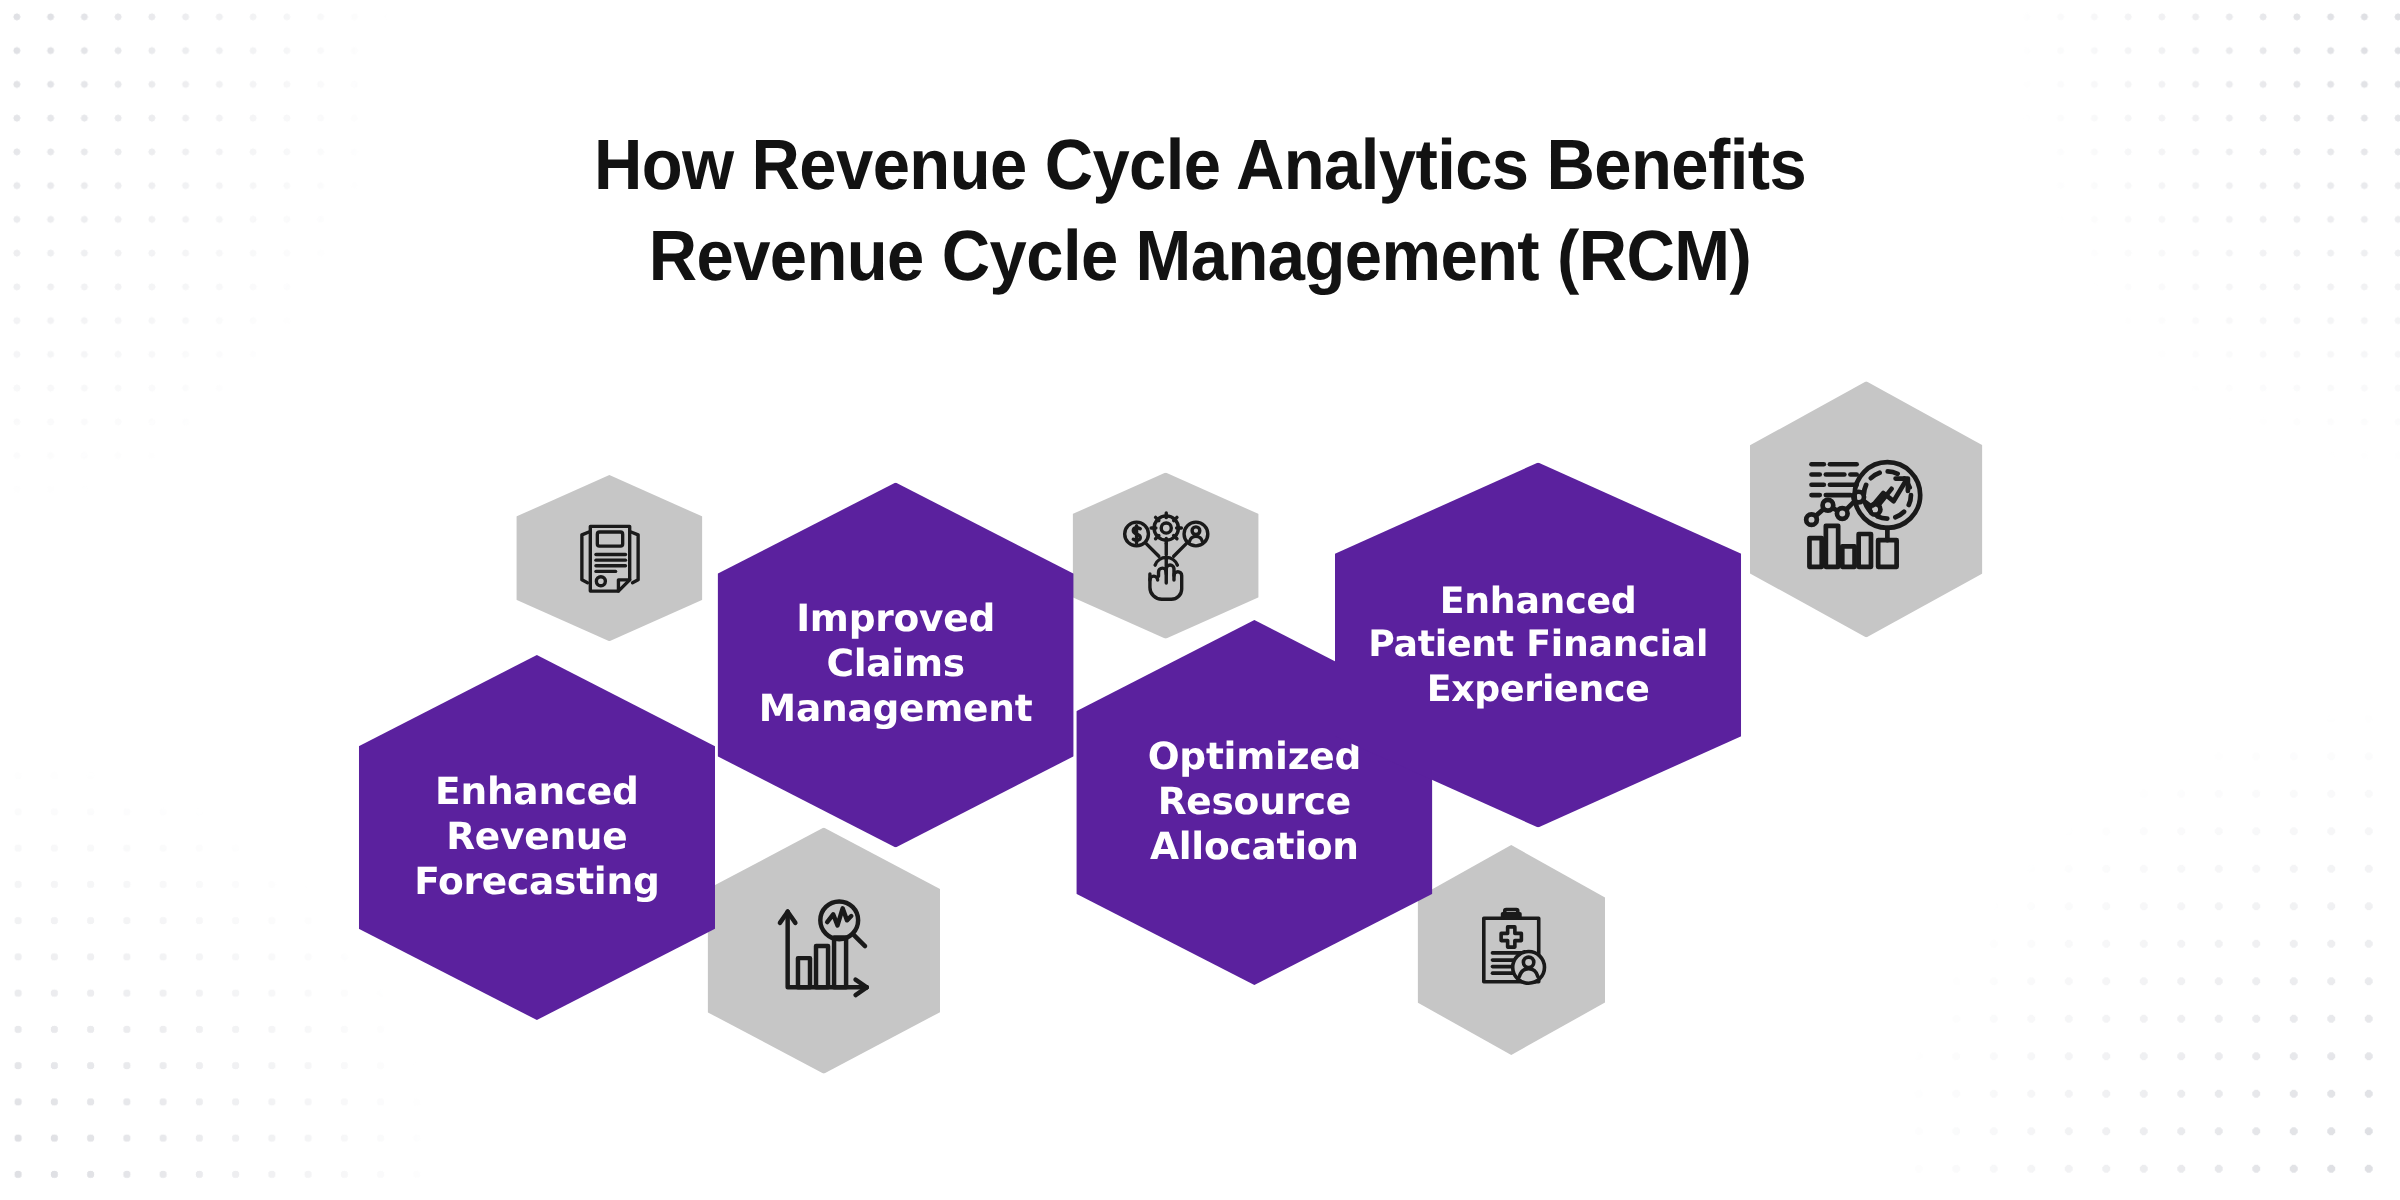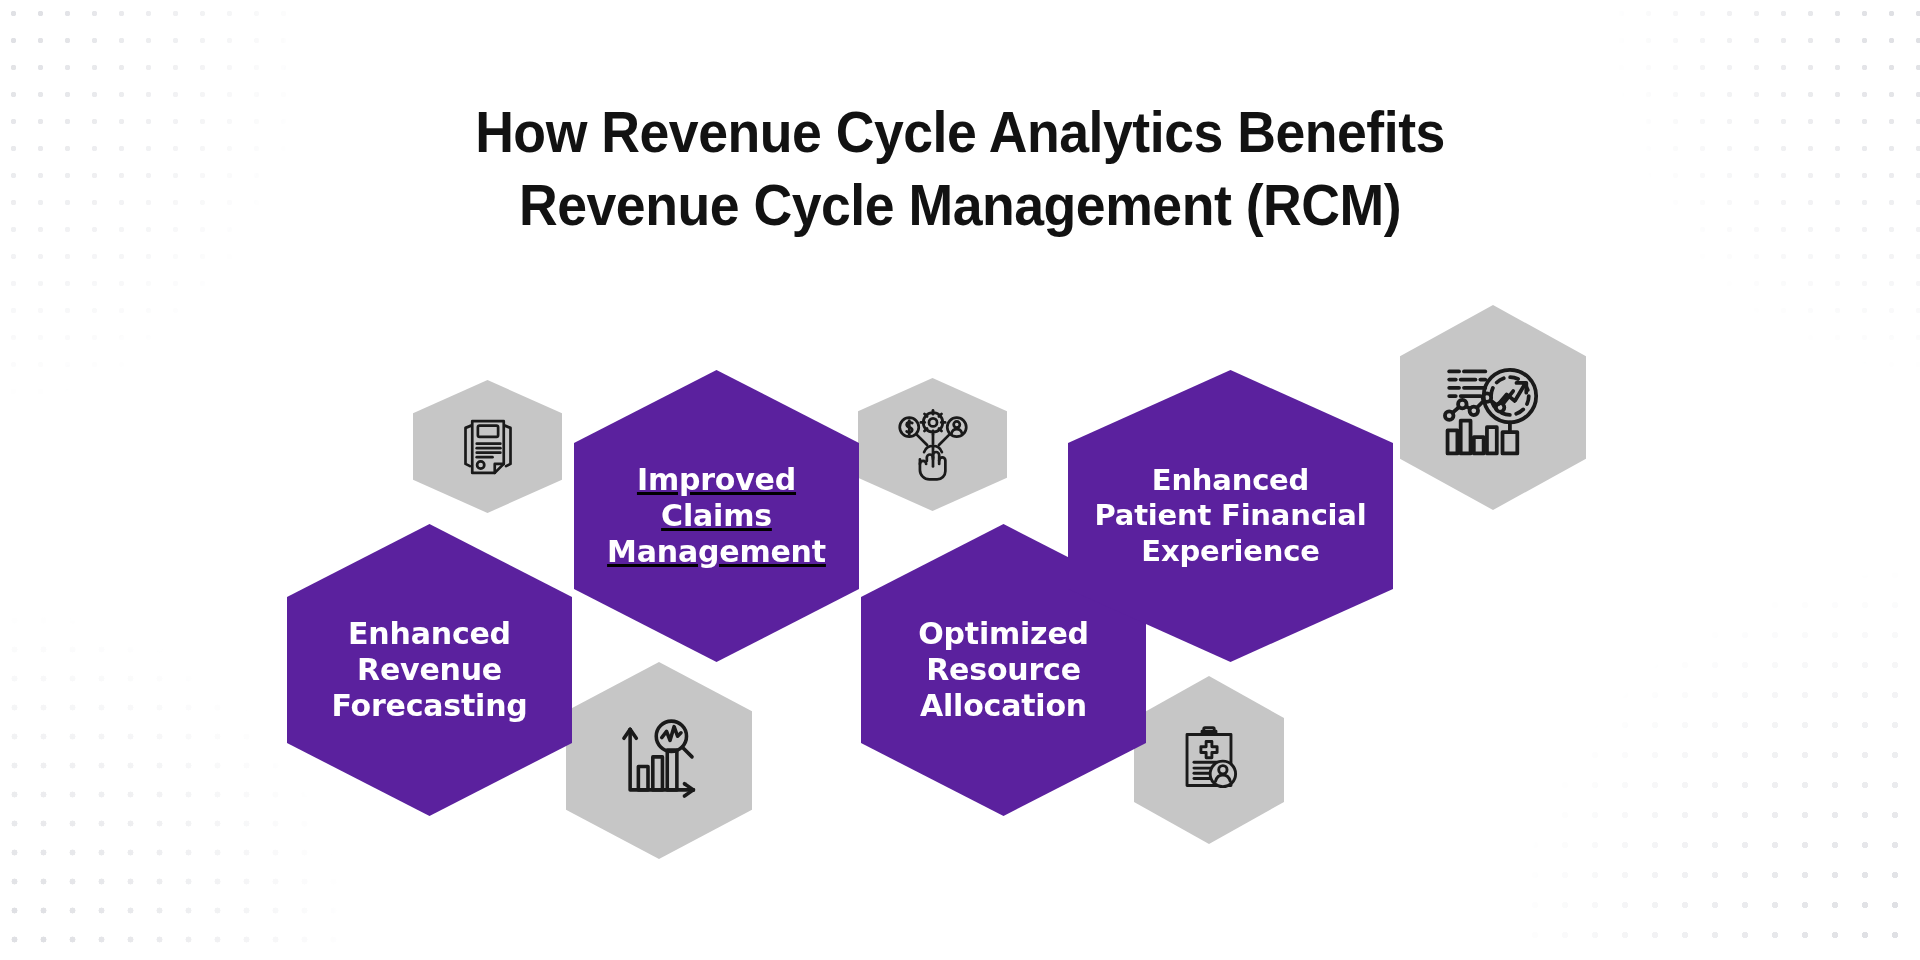--- a/index.html
+++ b/index.html
@@ -215,27 +215,27 @@
       </svg>
     </span>
   </div>
 
   <div class="hex hex-purple" style="left:287px;top:524px;width:285px;height:292px;">
     <span class="hex-label fs-lg">Enhanced
 Revenue
 Forecasting</span>
   </div>
 
-  <div class="hex hex-purple" style="left:574px;top:370px;width:285px;height:292px;text-decoration:underline;">
+  <div class="hex hex-purple" style="left:574px;top:386px;width:285px;height:292px;">
     <span class="hex-label fs-lg">Improved
 Claims
 Management</span>
   </div>
 
-  <div class="hex hex-purple" style="left:861px;top:524px;width:285px;height:292px;justify-content:center;">
+  <div class="hex hex-purple" style="left:861px;top:496px;width:285px;height:292px;justify-content:center;">
     <span class="hex-label fs-lg">Optimized
 Resource
 Allocation</span>
   </div>
 
   <div class="hex hex-purple" style="left:1068px;top:370px;width:325px;height:292px;">
     <span class="hex-label fs-md">Enhanced
 Patient Financial
 Experience</span>
   </div>

